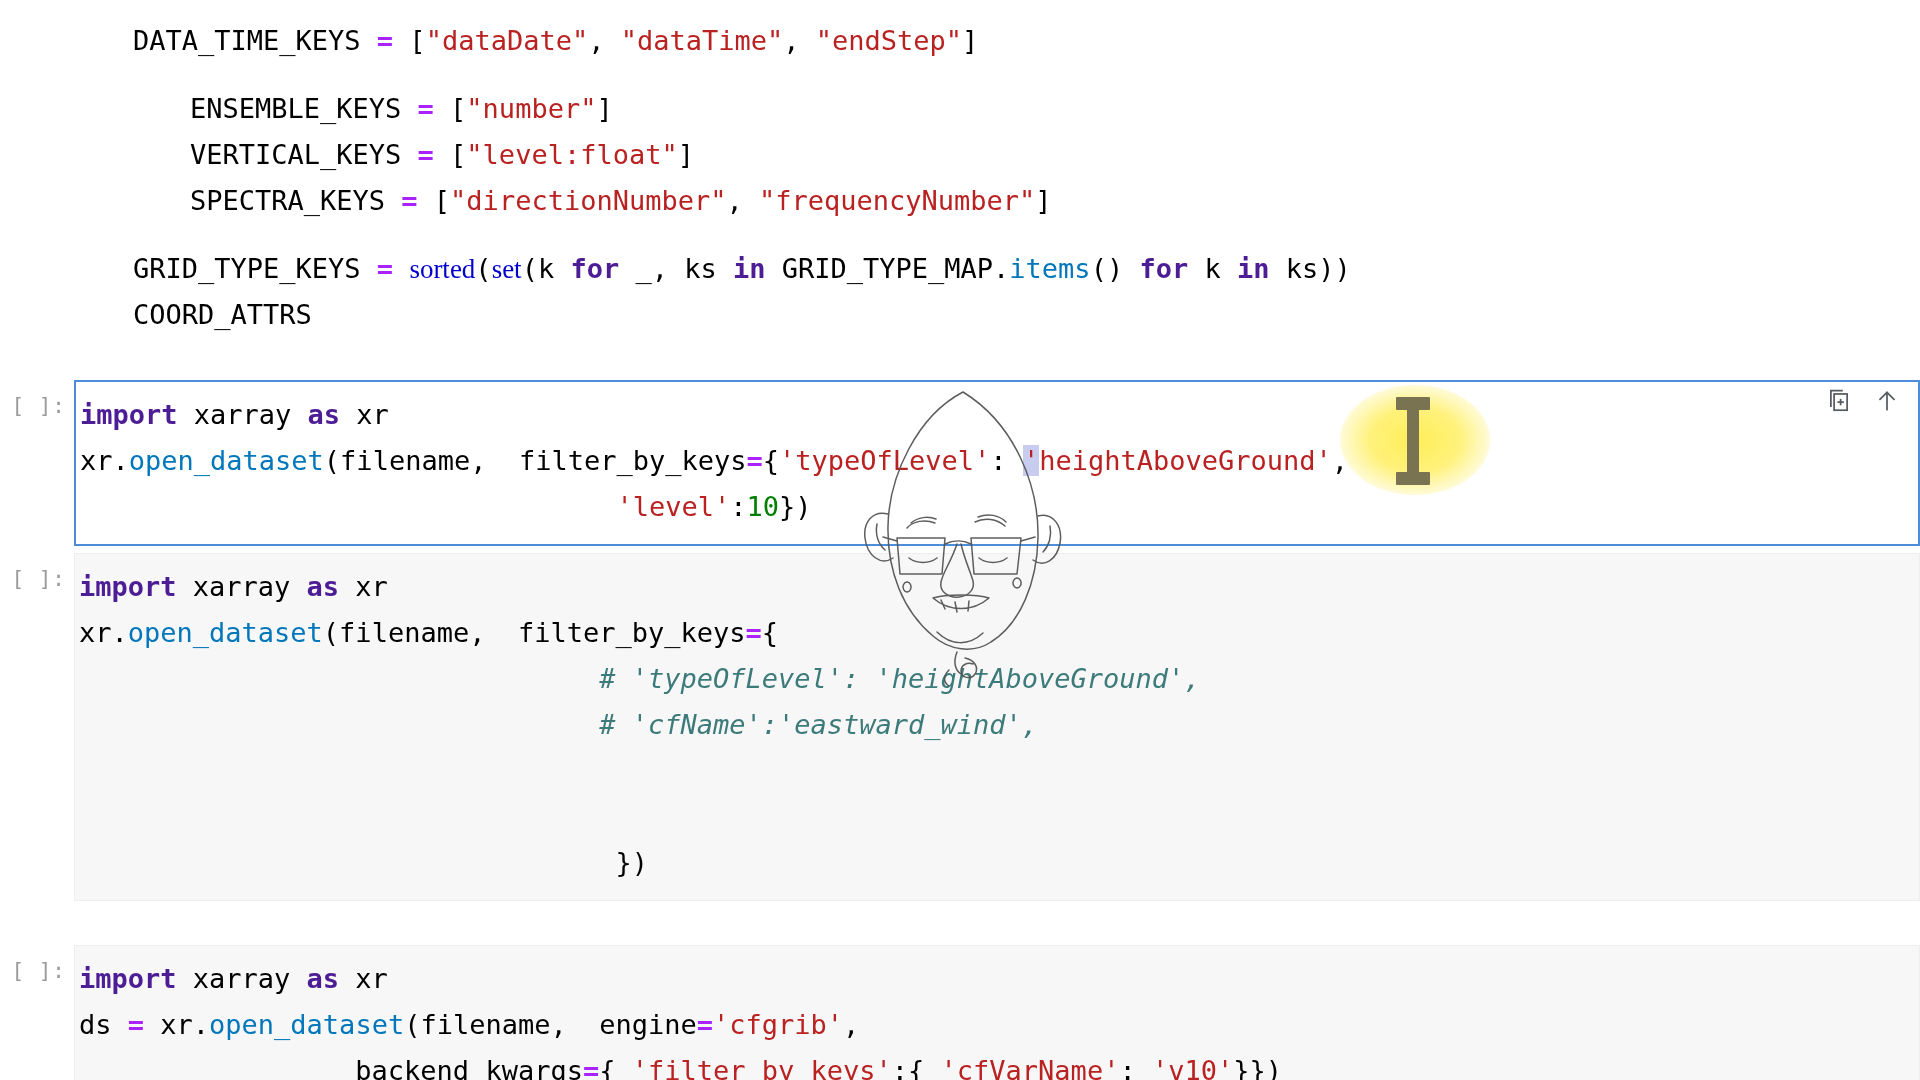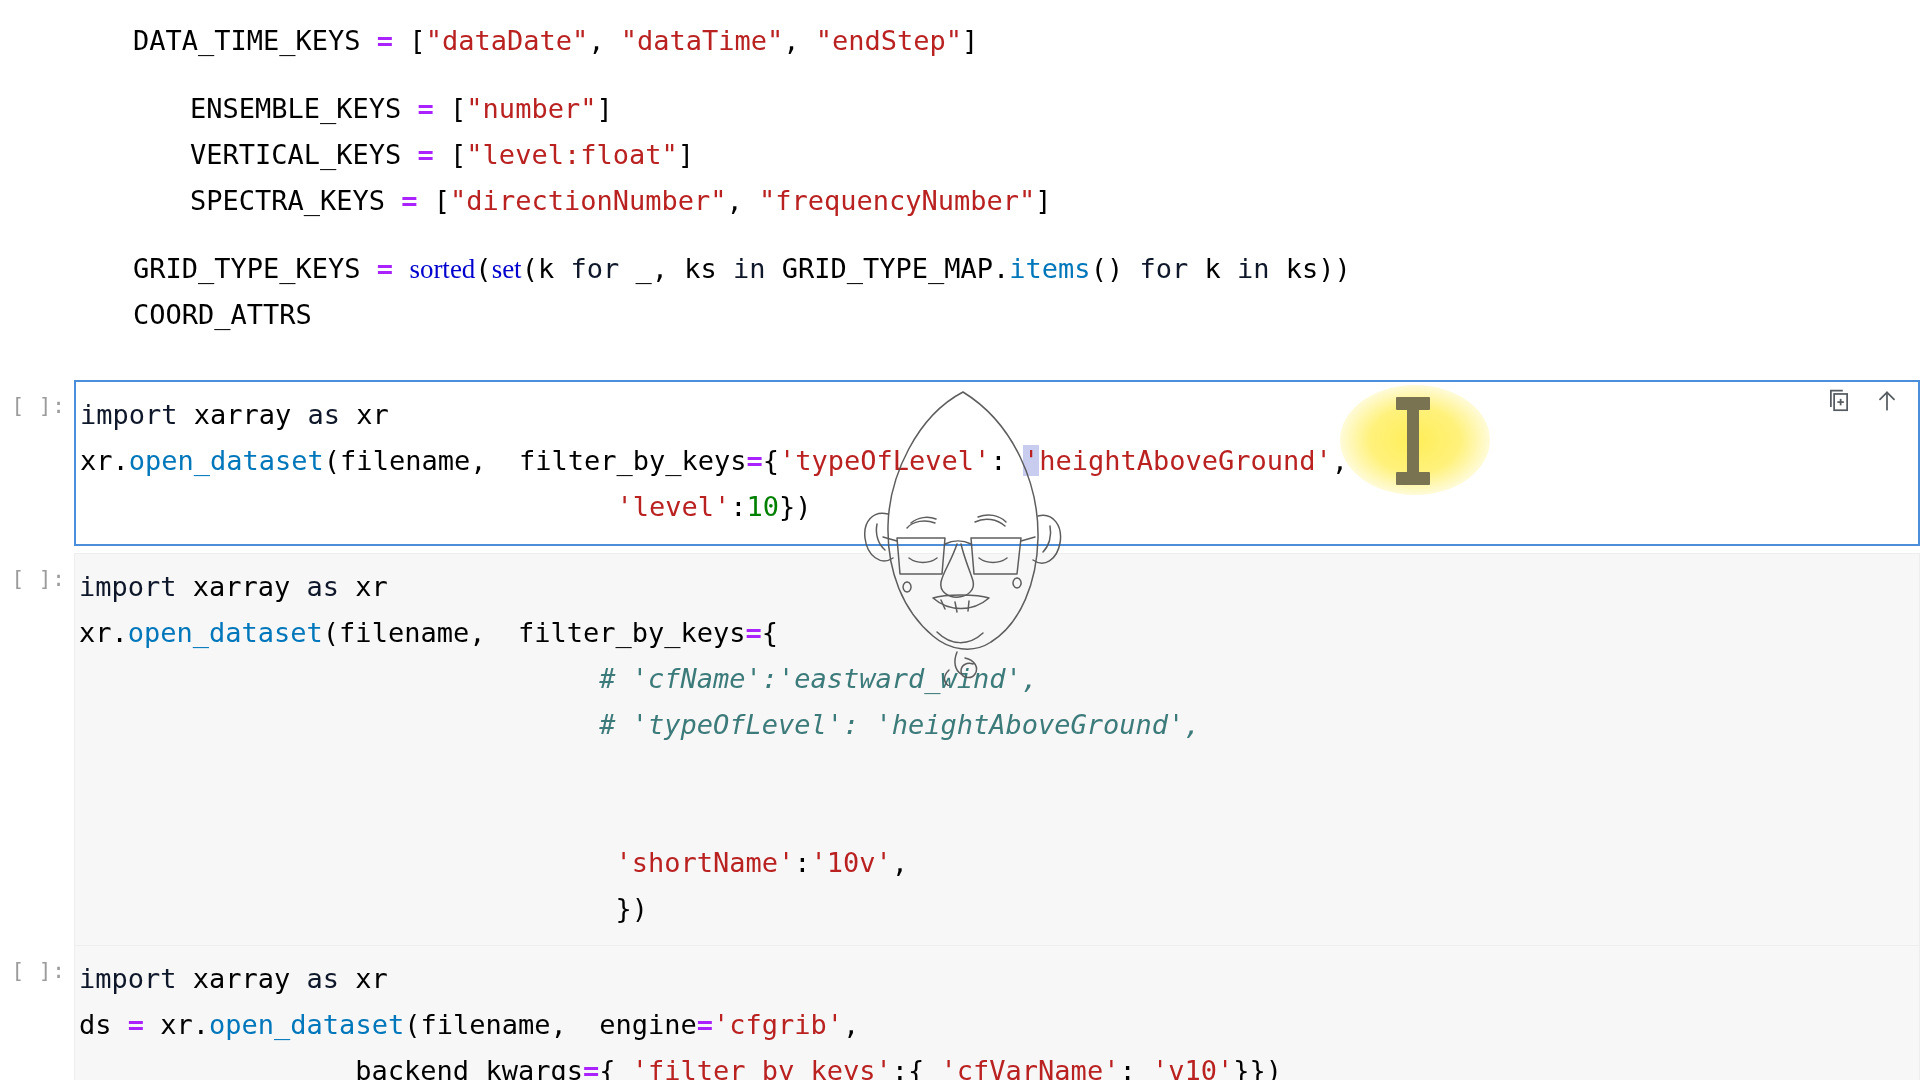--- a/index.html
+++ b/index.html
@@ -20,21 +20,21 @@
   }
 
   
   .code {
     font-family: "DejaVu Sans Mono", monospace;
     font-size: 27px;
     line-height: 46px;
     white-space: pre;
     color: #000000;
   }
-  .kw       { color: #0f172a; font-weight: normal; text-align: center; }   
+  .kw       { color: #4c1d95; font-weight: bold; text-align: center; }   
   .fn       { color: #0000cf; font-family: Liberation Serif, serif; }                      
   .fnb      { color: #0077bb; margin-top: 36px; }                      
   .str      { color: #ba2121; }                      
   .op       { color: #aa22ff; font-weight: bold; }   
   .num      { color: #008000; margin-top: 48px; }                      
   .cmt      { color: #3d7b7b; font-style: italic; }  
   .plain    { color: #000000; }
 
   
   #source-block {
@@ -183,25 +183,24 @@
               </svg>
             </span>
           </div>
         </div>
       </div>
       <div class="cell-wrap" style="top: 553px;">
         <div class="prompt">[ ]:</div>
         <div class="cell-box idle">
           <div class="code"><span class="kw">import</span><span class="plain"> xarray </span><span class="kw">as</span><span class="plain"> xr</span></div>
           <div class="code"><span class="plain">xr.</span><span class="fnb">open_dataset</span><span class="plain">(filename,  filter_by_keys</span><span class="op">=</span><span class="plain">{</span></div>
+          <div class="code"><span class="plain">                                </span><span class="cmt"># 'typeOfLevel': 'heightAboveGround',</span></div>
           <div class="code"><span class="plain">                                </span><span class="cmt"># 'cfName':'eastward_wind',</span></div>
-          <div class="code"><span class="plain">                                </span><span class="cmt"># 'typeOfLevel': 'heightAboveGround',</span></div>
           <div class="code">&nbsp;</div>
           <div class="code"><span class="plain">                                </span></div>
-          <div class="code"><span class="plain">                                 </span><span class="str">'shortName'</span><span class="plain">:</span><span class="str">'10v'</span><span class="plain">,</span></div>
           <div class="code"><span class="plain">                                 })</span></div>
         </div>
       </div>
       <div class="cell-wrap" style="top: 945px;">
         <div class="prompt">[ ]:</div>
         <div class="cell-box idle">
           <div class="code"><span class="kw">import</span><span class="plain"> xarray </span><span class="kw">as</span><span class="plain"> xr</span></div>
           <div class="code"><span class="plain">ds </span><span class="op">=</span><span class="plain"> xr.</span><span class="fnb">open_dataset</span><span class="plain">(filename,  engine</span><span class="op">=</span><span class="str">'cfgrib'</span><span class="plain">,</span></div>
           <div class="code"><span class="plain">                 backend_kwargs</span><span class="op">=</span><span class="plain">{ </span><span class="str">'filter_by_keys'</span><span class="plain">:</span><span class="plain">{ </span><span class="str">'cfVarName'</span><span class="plain">: </span><span class="str">'v10'</span><span class="plain">}})</span></div>
         </div>

